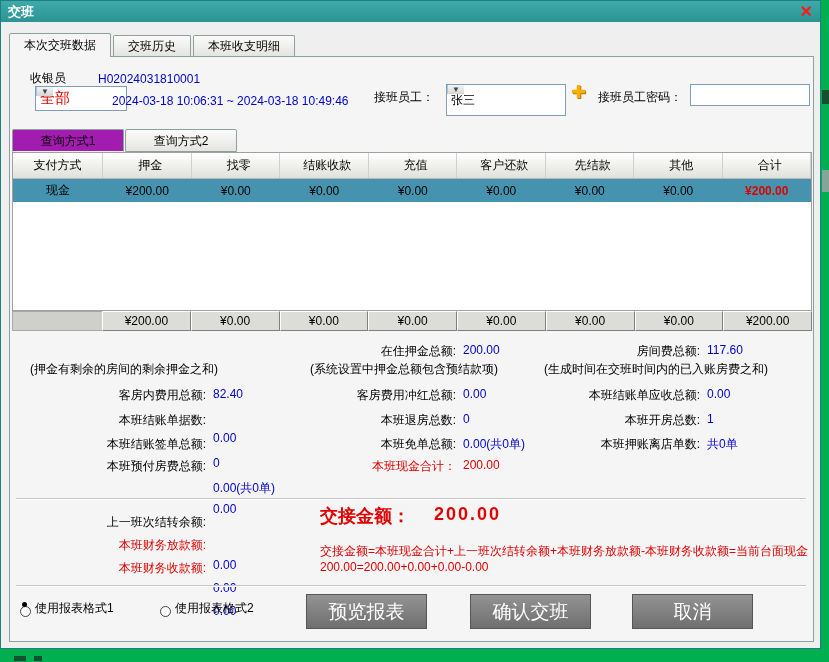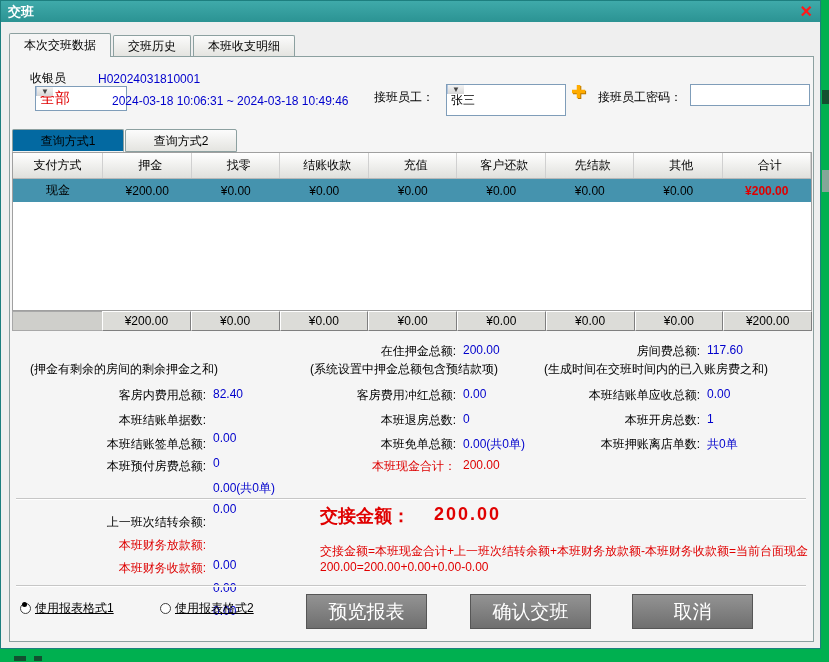--- a/index.html
+++ b/index.html
@@ -63,21 +63,21 @@
     border:1px solid #7F9DB9; background:#fff; padding:0 4px;
     font:12px "Liberation Sans", sans-serif;
   }
 
   .qtabs { position:absolute; left:2px; top:72px; display:flex; z-index:2; }
   .qtab {
     width:112px; height:23px; line-height:22px; text-align:center; margin-right:1px;
     border:1px solid #8CA0A0; border-radius:2px 2px 0 0;
     background:linear-gradient(#FCFCFC,#E4E4E0); cursor:pointer;
   }
-  .qtab.active { background:#0369a1; border-bottom-color:#F2F2F2; }
+  .qtab.active { background:#a21caf; border-bottom-color:#F2F2F2; }
 
   .table { position:absolute; left:2px; top:95px; width:800px; height:159px; border:1px solid #A0A0A0; background:#fff; }
   .thead { display:flex; height:26px; background:linear-gradient(#FFFFFF,#E0E0DC); border-bottom:1px solid #B8B8B8;gap:7px; }
   .th { display:flex; align-items:center; justify-content:center; border-right:1px solid #D0D0D0; cursor:pointer; }
   .th.c0, .td.c0 { width:90px; flex:none; }
   .th:not(.c0), .td:not(.c0) { flex:1; }
   .trow { display:flex; height:23px; background:#4593AE; cursor:pointer; }
   .td { display:flex; align-items:center; justify-content:center; color:#000; }
   .td.red { color:#E00000; font-weight:bold; }
 
@@ -99,21 +99,21 @@
   .note { color:#000; }
   .redl, .redv { color:#DD0000; }
 
   .divider { position:absolute; left:6px; width:790px; height:2px; border-top:1px solid #C6C6C6; border-bottom:1px solid #FFFFFF; }
 
   .amount-label, .amount-value { font-size:18px; font-weight:bold; color:#E00000; }
   .amount-label { left:310px; top:447px; }
   .amount-value { left:424px; top:447px; letter-spacing:2px; }
   .formula { color:#E00000; }
 
-  .radio-item { position:absolute; top:543px; display:flex; align-items:center; cursor:pointer;text-decoration:underline; }
+  .radio-item { position:absolute; top:543px; display:flex; align-items:flex-end; cursor:pointer; }
   .radio-item .rlabel { position:static; margin-left:4px; }
   .radio { width:11px; height:11px; border-radius:50%; background:#fff; border:1px solid #404040; position:relative; flex:none; }
   .radio.checked::after { content:""; position:absolute; left:2px; top:2px; width:5px; height:5px; border-radius:50%; background:#000; }
   .f1 { left:10px; } .f2 { left:150px; }
 
   .btn {
     position:absolute; top:537px; width:121px; height:35px; cursor:pointer;
     background:linear-gradient(#939393,#6F6F6F); color:#fff; border:1px solid #565656;
     display:flex; align-items:center; justify-content:center; font-size:19px;
   }

